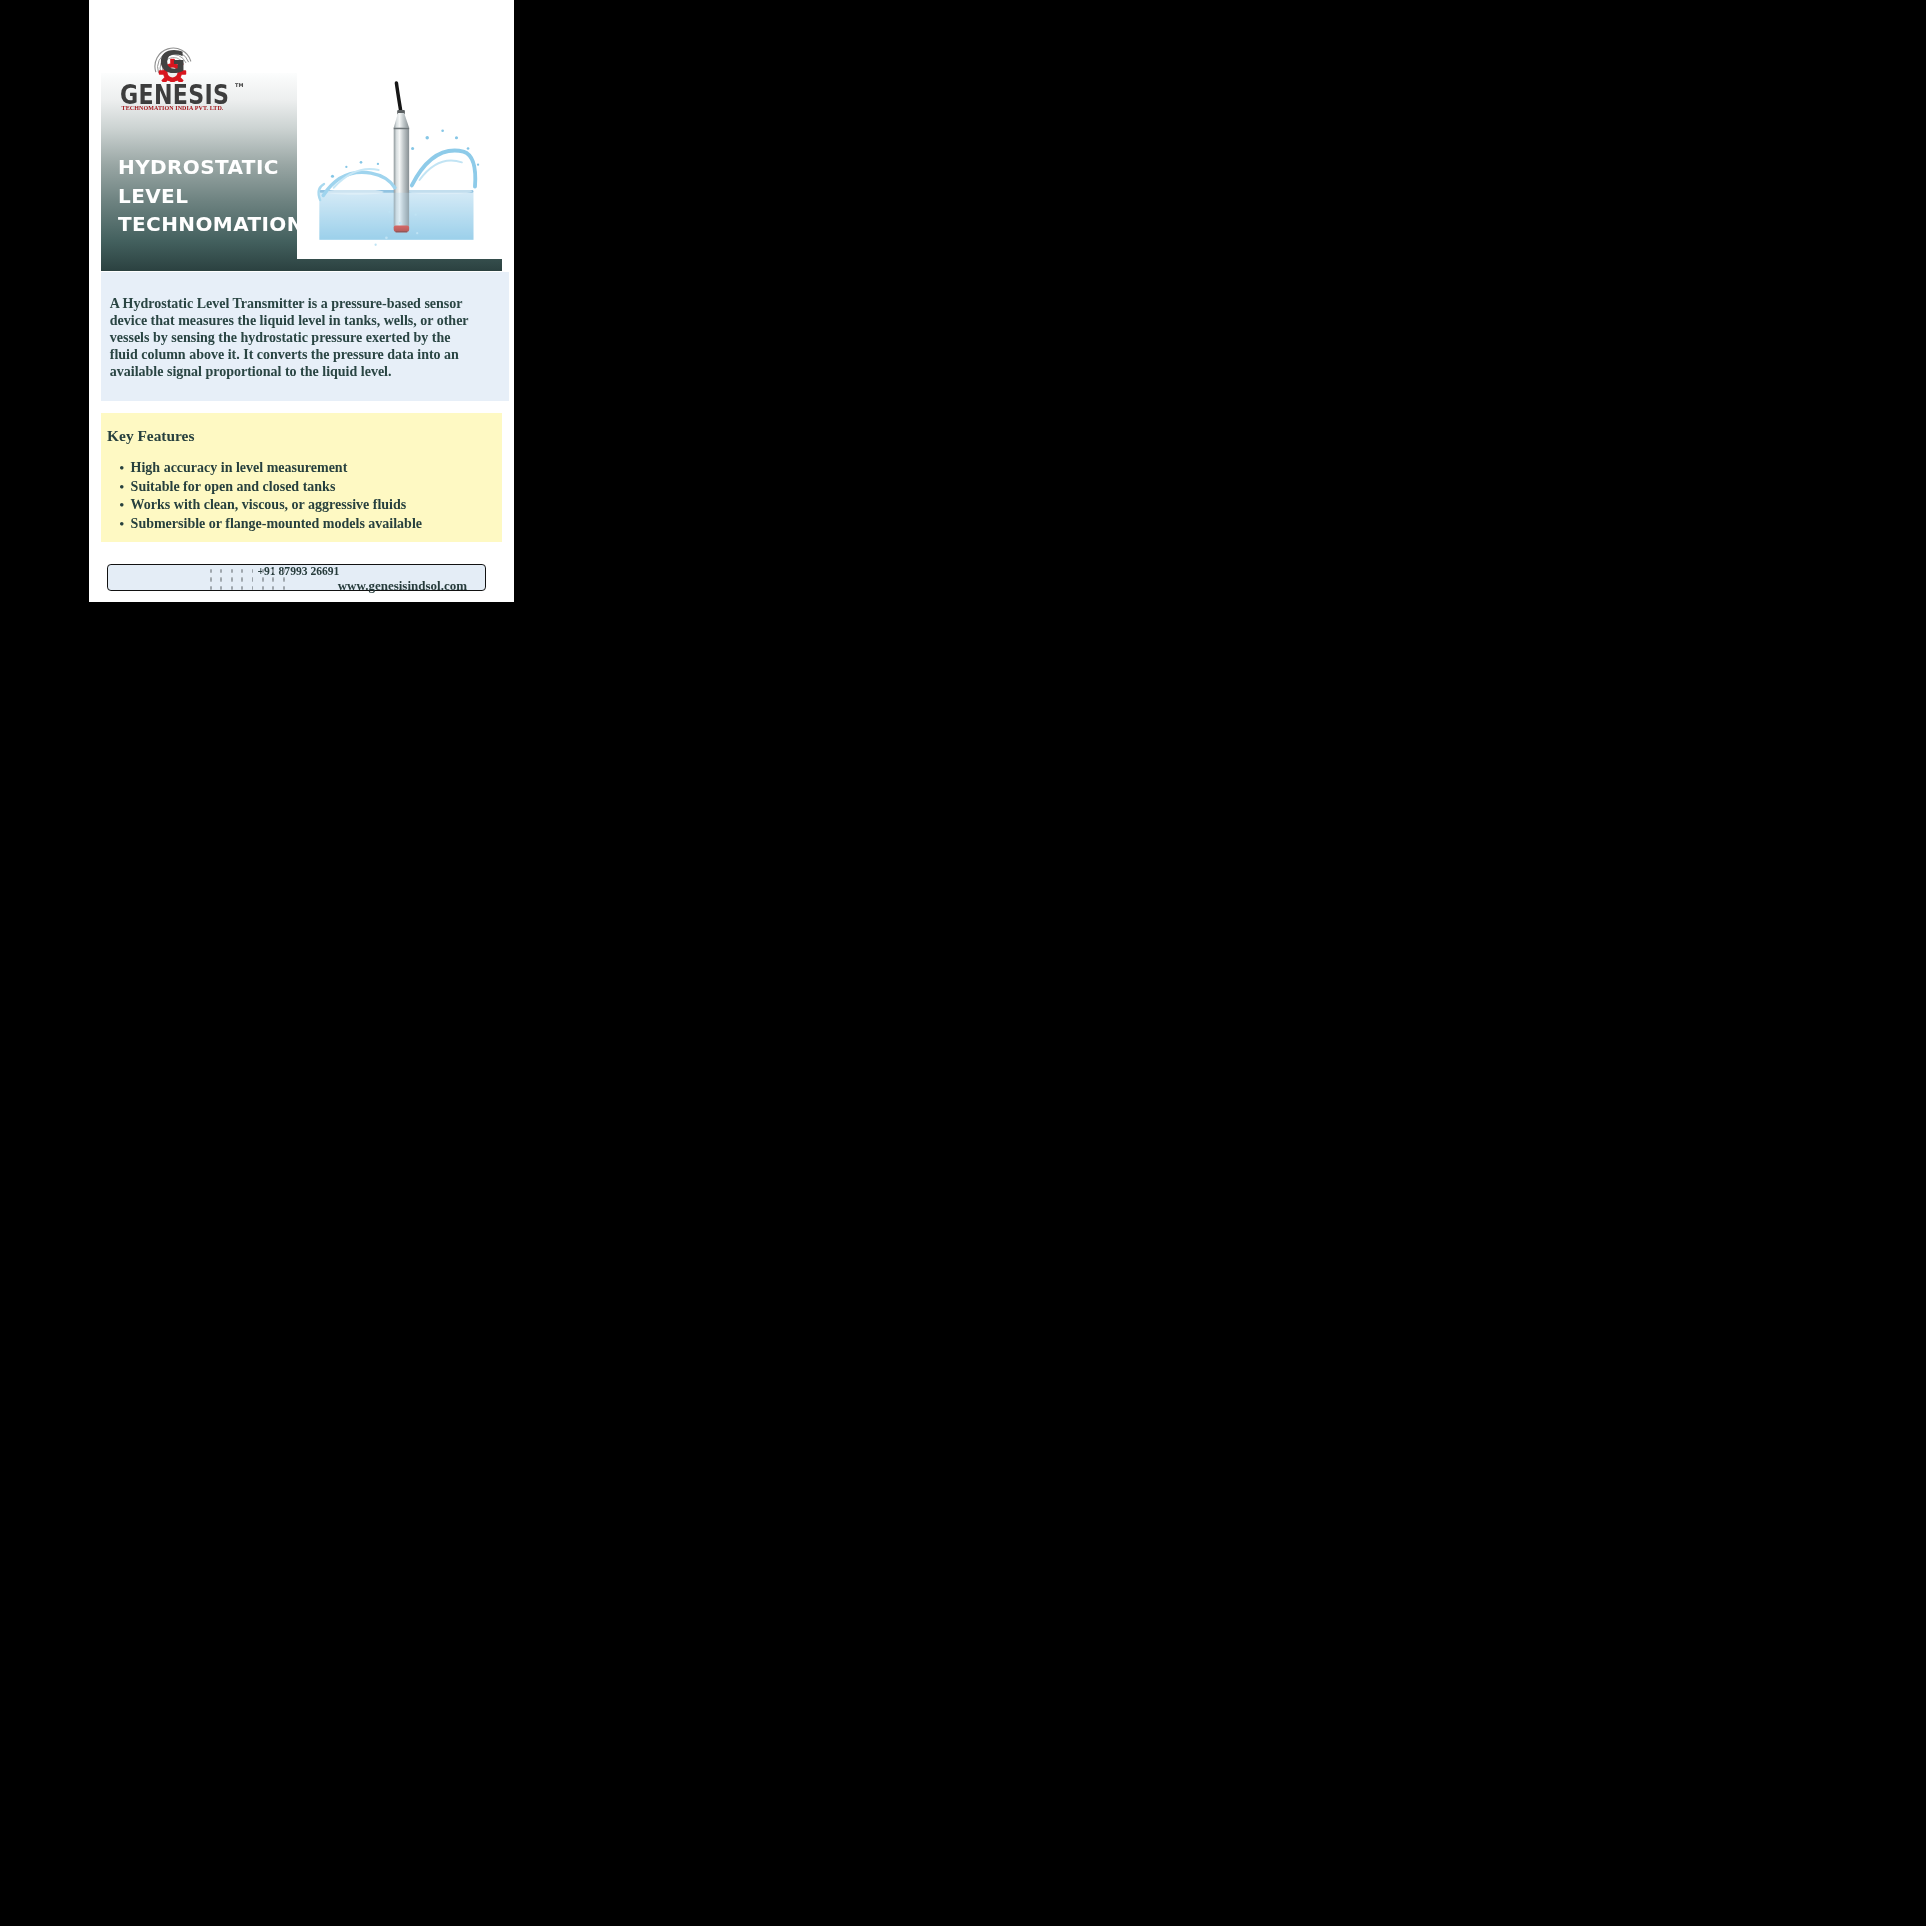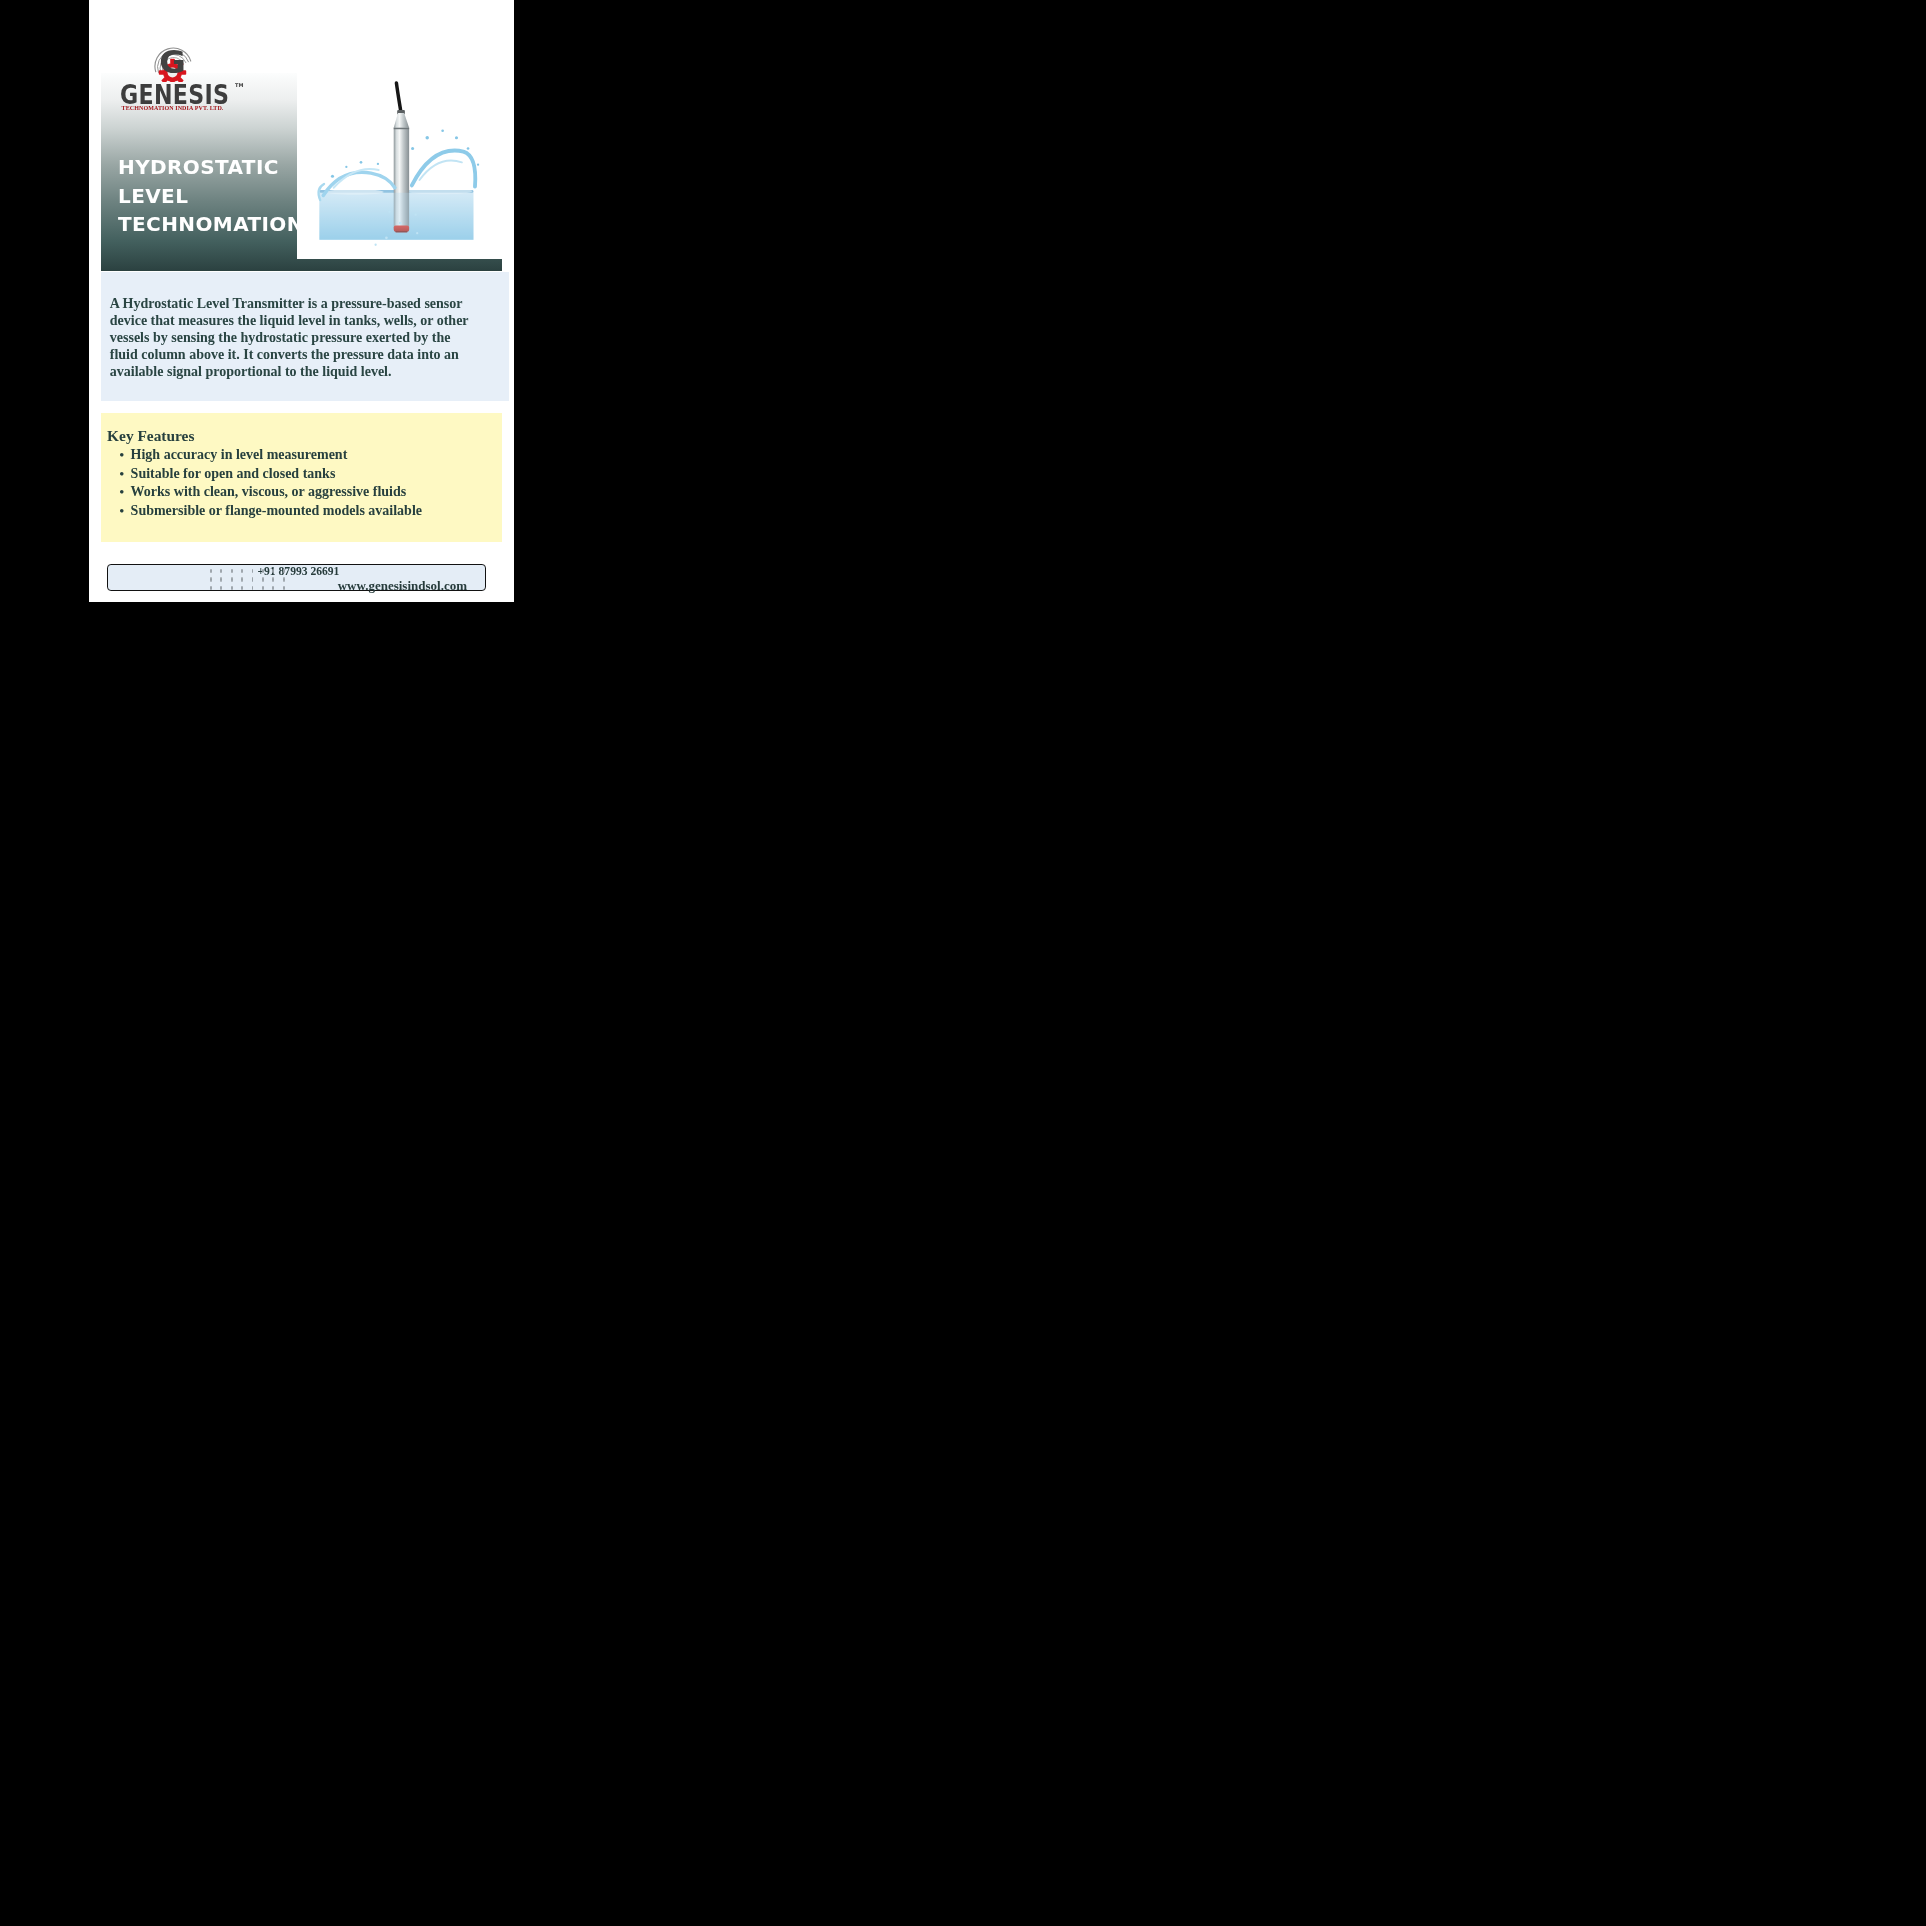--- a/index.html
+++ b/index.html
@@ -65,21 +65,21 @@
   
   .features-panel{
     position:absolute;left:11.6px;top:413px;width:401px;height:129px;
     background:#fef9c3;
   }
   .features-heading{
     position:absolute;left:6.5px;top:14px;
     font-weight:bold;font-size:15.4px;color:#27403e;
   }
   .features-list{
-    position:absolute;left:0;top:33px;margin:0;padding:0;list-style:none;width:385px;
+    position:absolute;left:0;top:46px;margin:0;padding:0;list-style:none;width:385px;
   }
   .features-list li{
     position:relative;padding-left:30px;
     font-weight:bold;font-size:14px;line-height:18.7px;color:#27403e;
   }
   .features-list li::before{
     content:"\2022";
     position:absolute;left:19px;top:0;
     font-size:13px;color:#27403e;
   }

